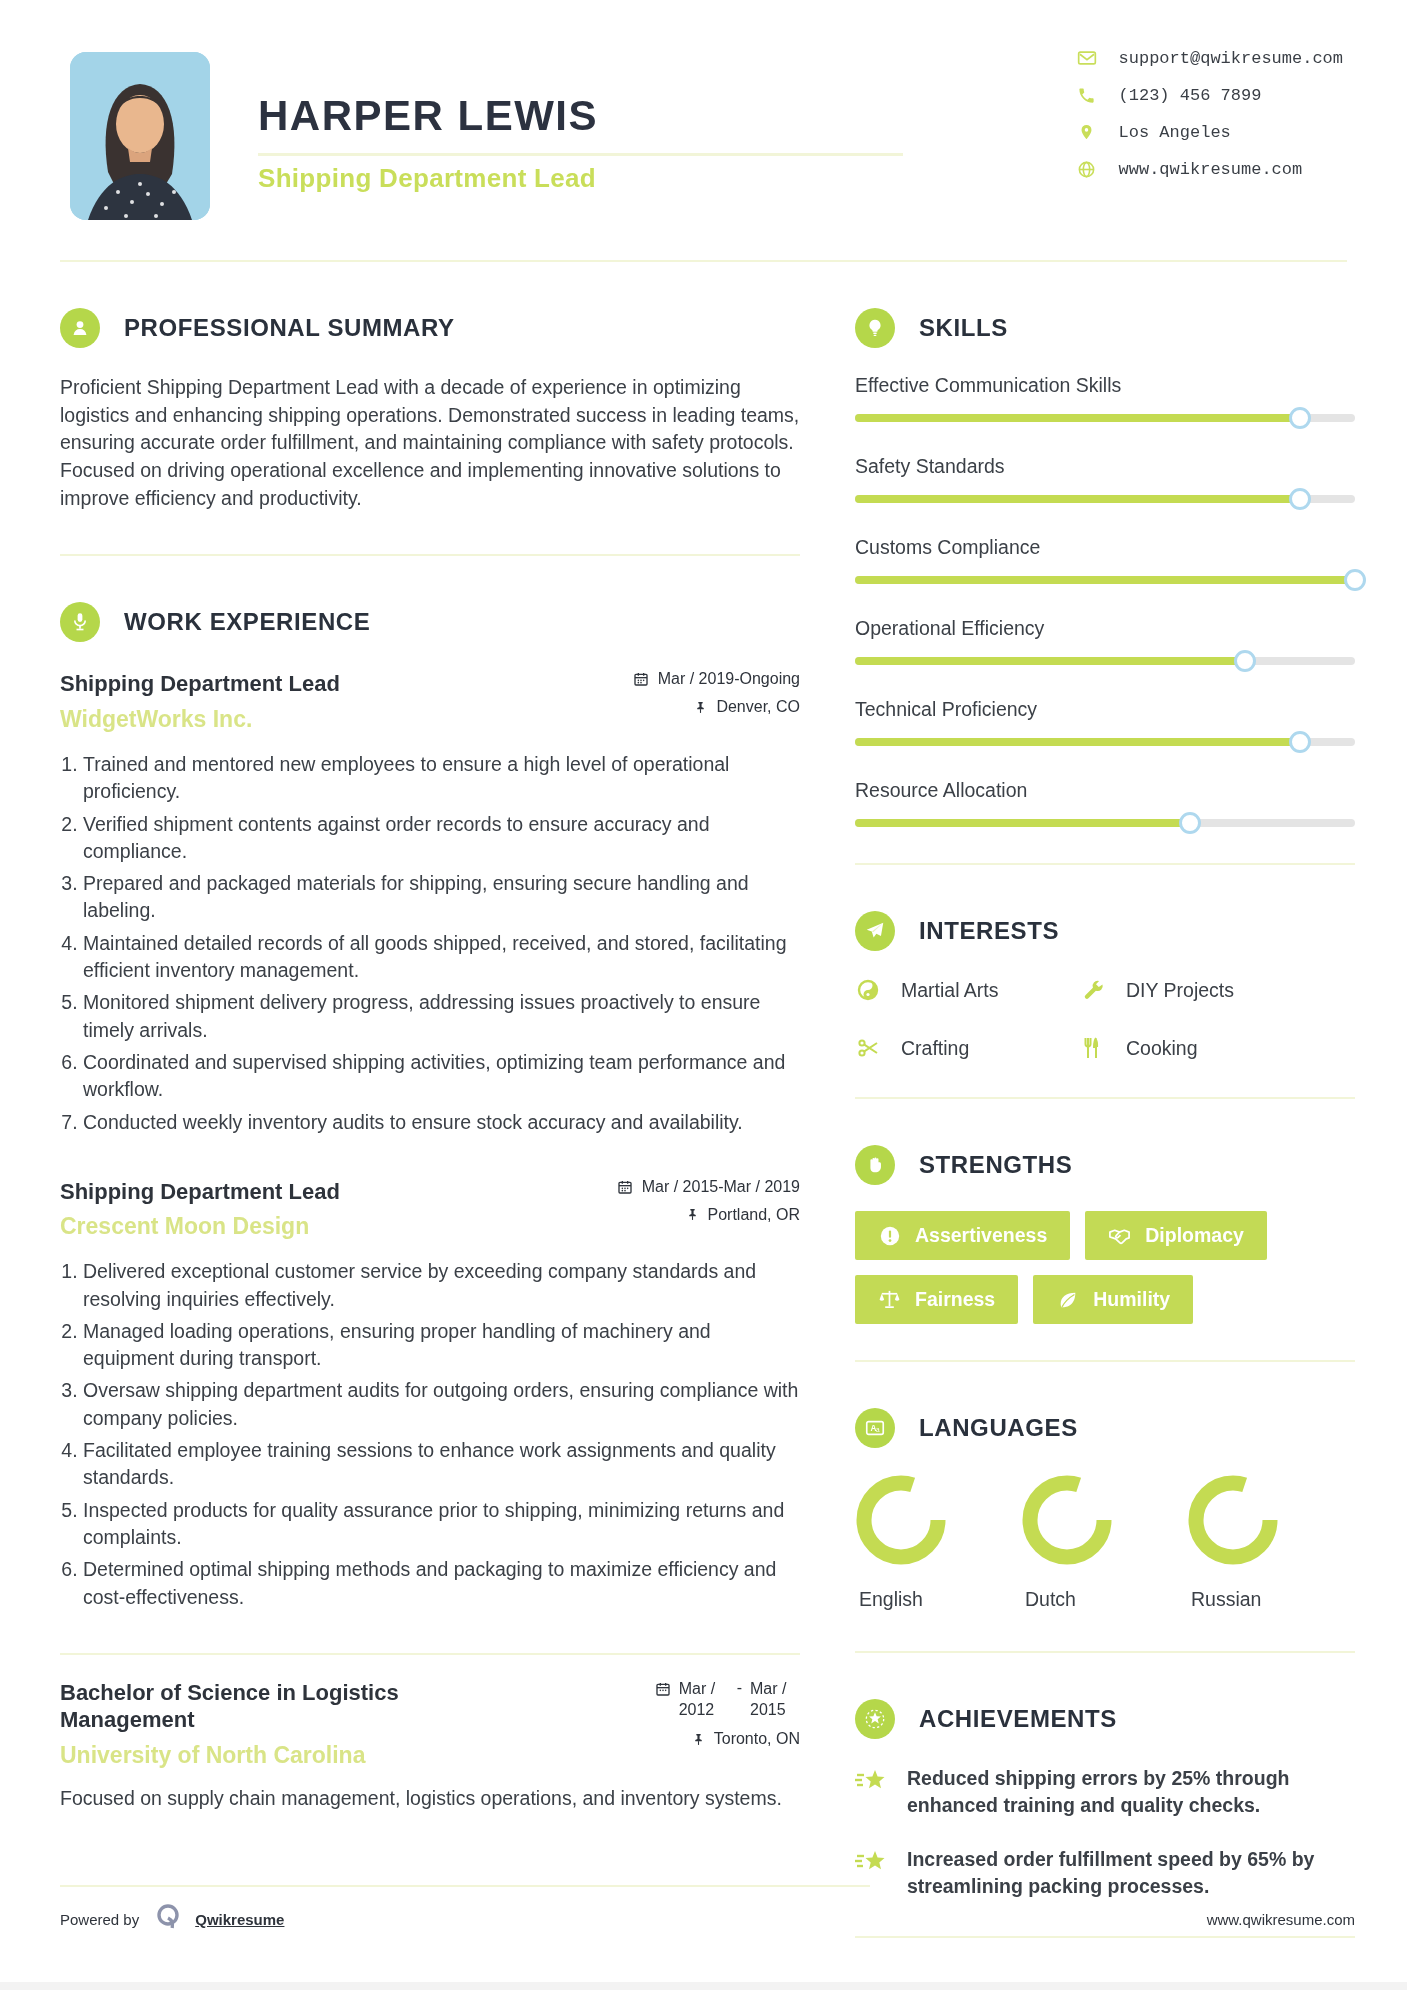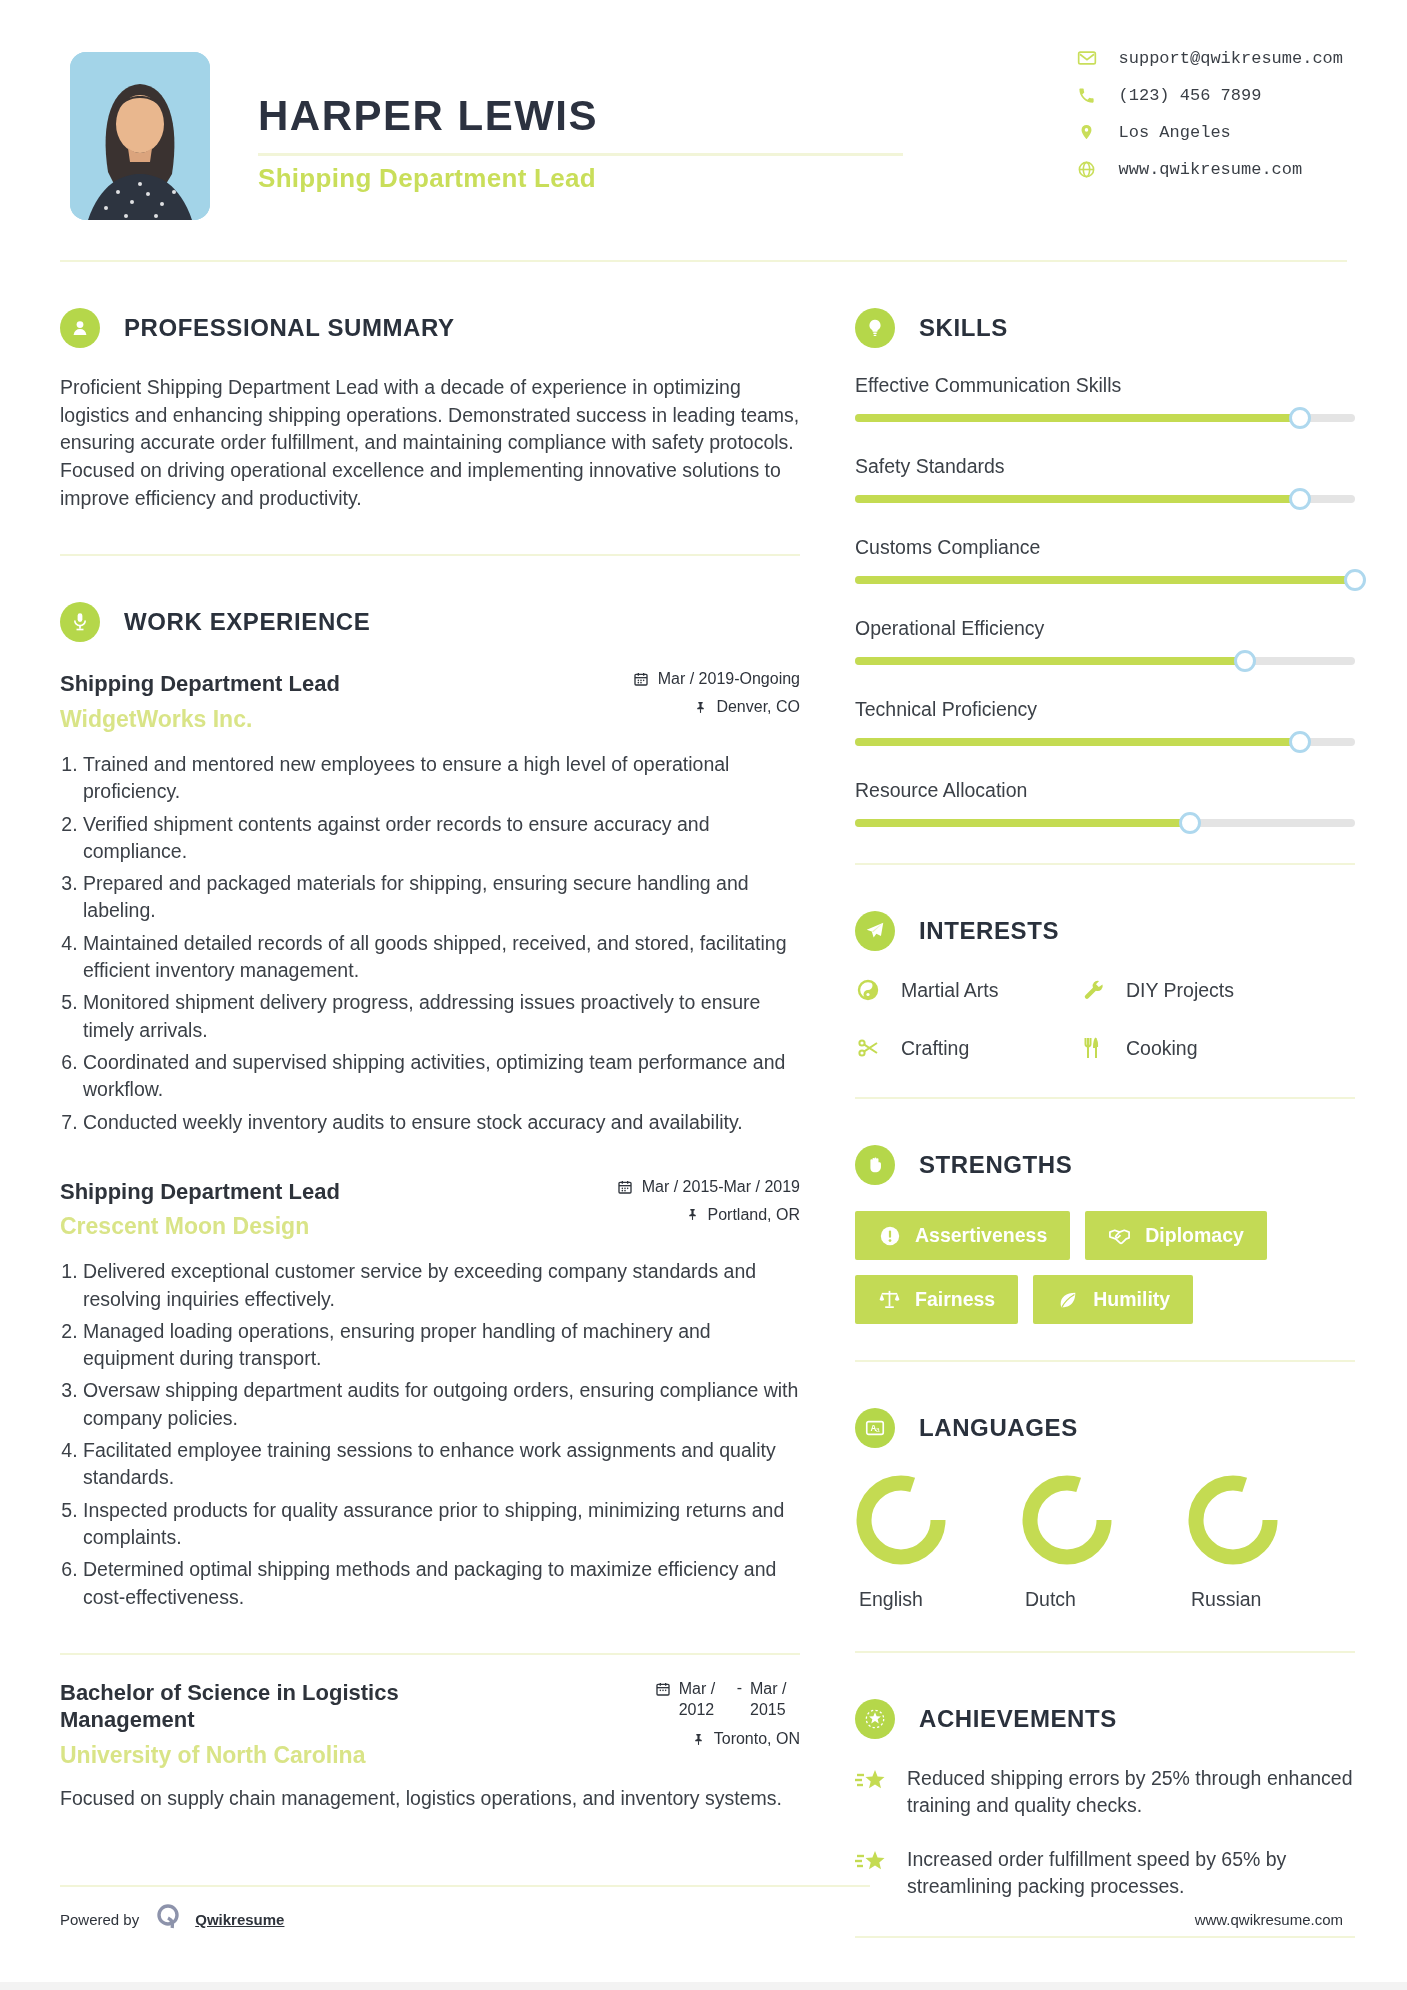--- a/index.html
+++ b/index.html
@@ -67,26 +67,26 @@
 
   
   .langs { display:flex; }
   .lang { width:166px; }
   .lang svg { display:block; }
   .lang-label { font-size:19.5px; color:#3b4047; margin-top:22px; padding-left:4px; }
 
   
   .ach-item { display:flex; gap:18px; margin-bottom:26px; }
   .ach-icon { width:34px; height:30px; flex:none; margin-top:2px; }
-  .ach-text { font-size:19.5px; line-height:1.4; color:#3b4047; }
+  .ach-text { font-size:19.5px; line-height:1.4; color:#3b4047;font-weight:bold; }
   .rule-right { margin-top:36px; }
 
   
   .footer-rule { position:absolute; left:60px; width:810px; top:1885px; border-top:2px solid #f2f5d8; }
-  .footer { position:absolute; left:60px; right:64px; top:1902px; display:flex; align-items:center; }
+  .footer { position:absolute; left:60px; right:52px; top:1902px; display:flex; align-items:center; }
   .powered { font-size:15px; color:#2e333b; }
   .qlogo { margin:0 12px 0 16px; }
   .brand-link { font-size:15px; color:#2e333b; text-decoration:underline; font-weight:600; }
   .footer-url { margin-left:auto; font-size:15px; color:#2e333b; }
   .bottom-strip { position:absolute; left:0; right:0; bottom:0; height:8px; background:#f3f3f3; }
 </style>
 </head>
 <body>
 
 <div class="page">

